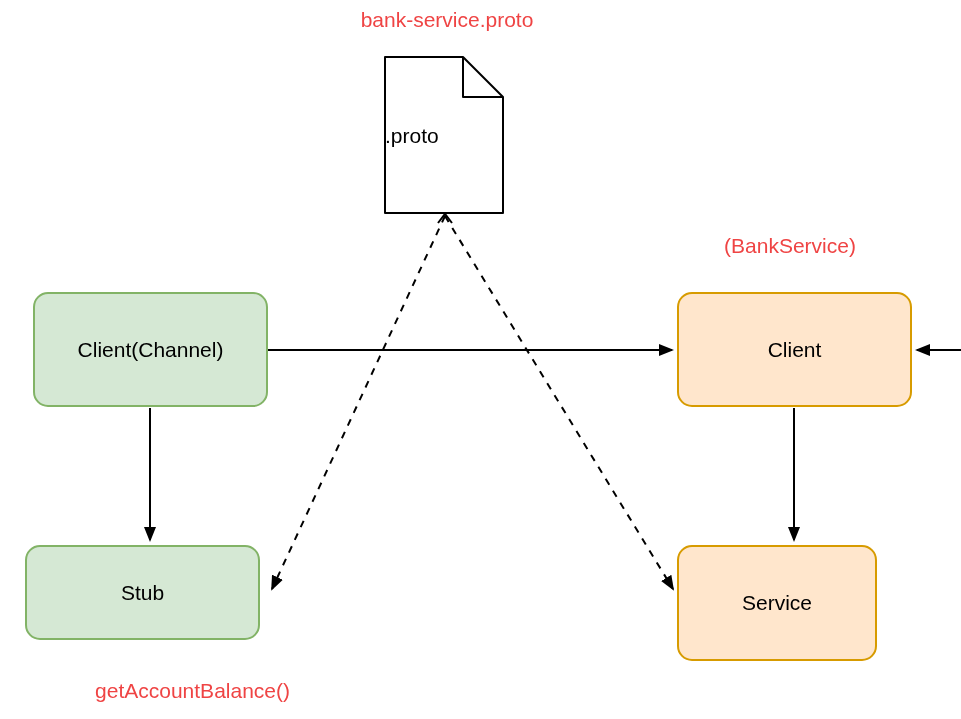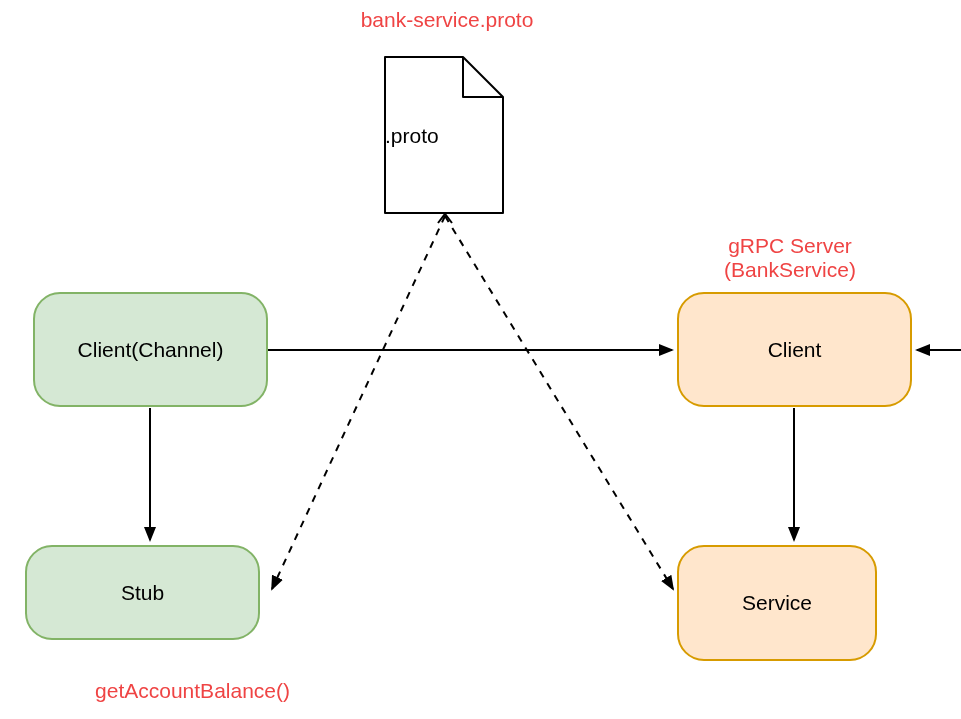--- a/index.html
+++ b/index.html
@@ -19,21 +19,21 @@
   .edges-layer {
     position: absolute;
     left: 0;
     top: 0;
     width: 961px;
     height: 719px;
   }
   .node {
     position: absolute;
     box-sizing: border-box;
-    border-radius: 27px;
+    border-radius: 15px;
     display: flex;
     align-items: center;
     justify-content: center;
     font-size: 21px;
   }
   .node.green {
     background: #d5e8d4;
     border: 2px solid #82b366;
   }
   .node.orange {
@@ -101,20 +101,19 @@
 
   <div class="node green node-stub">
     <span>Stub</span>
   </div>
 
   <div class="node orange node-service">
     <span>Service</span>
   </div>
 
   <div class="caption server-caption">
-    <div>gRPC Server</div>
     <div>(BankService)</div>
   </div>
 
   <div class="caption stub-caption">getAccountBalance()</div>
 
 
 </div>
 
 </body></html>

